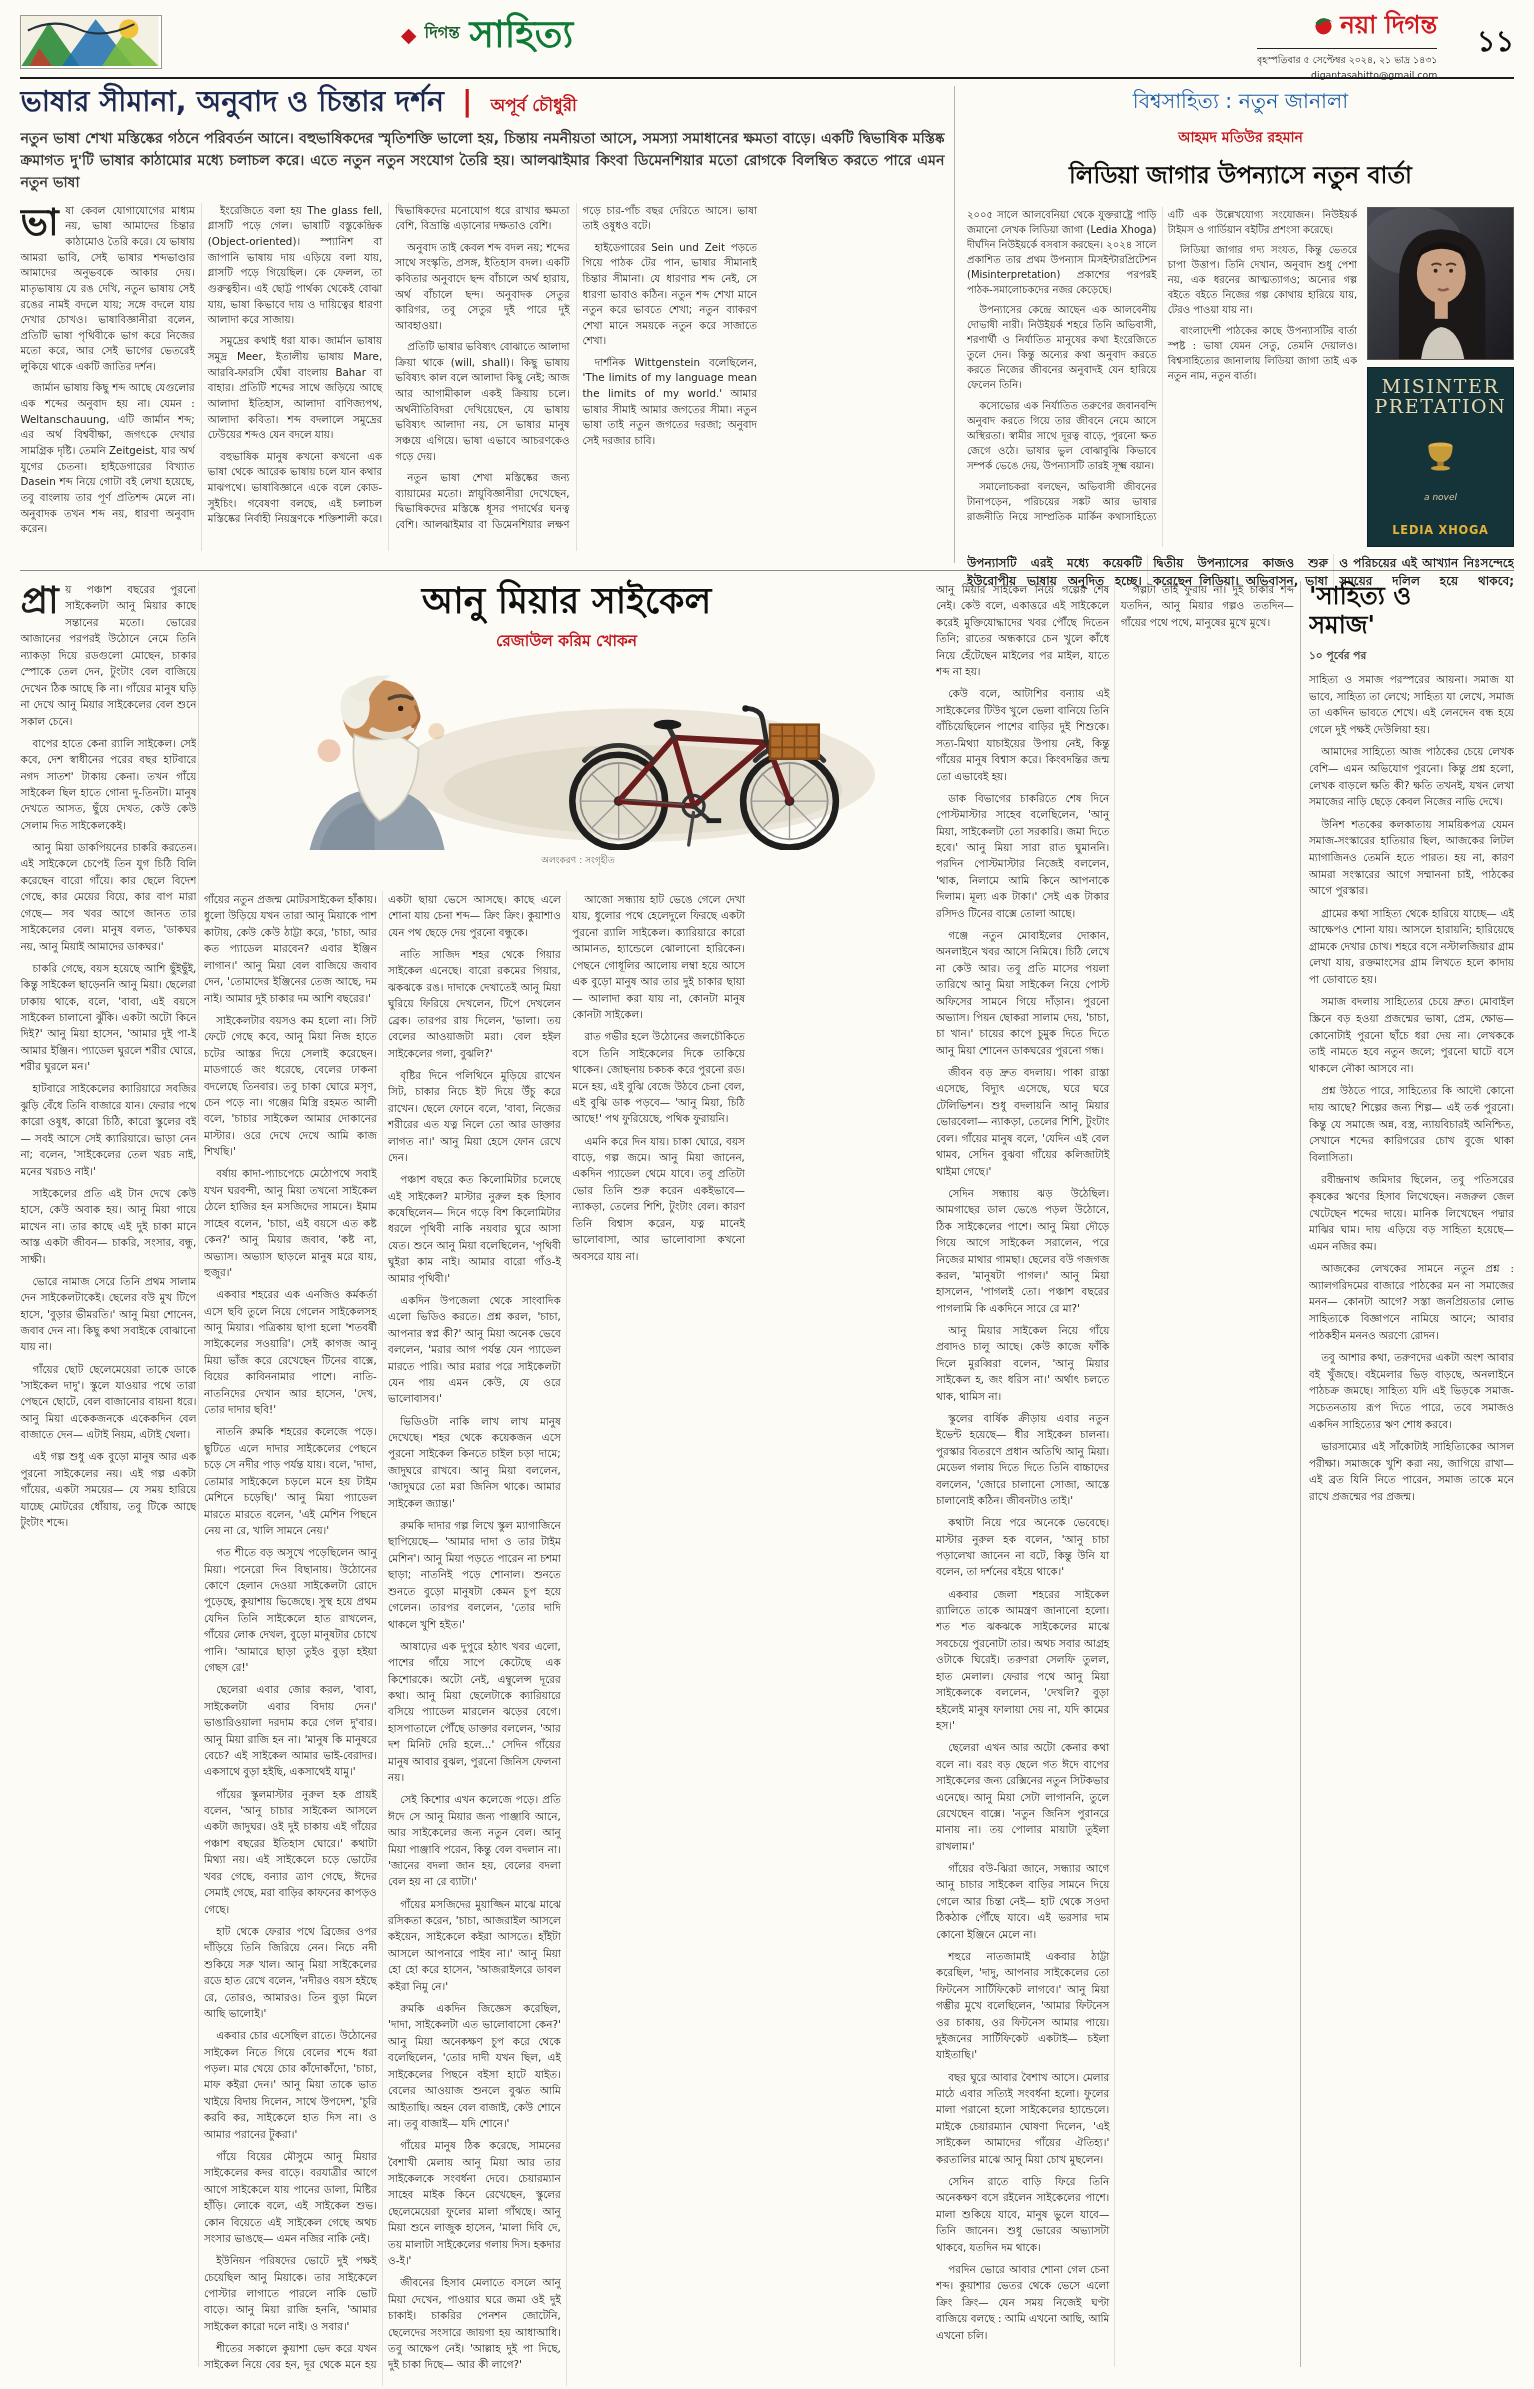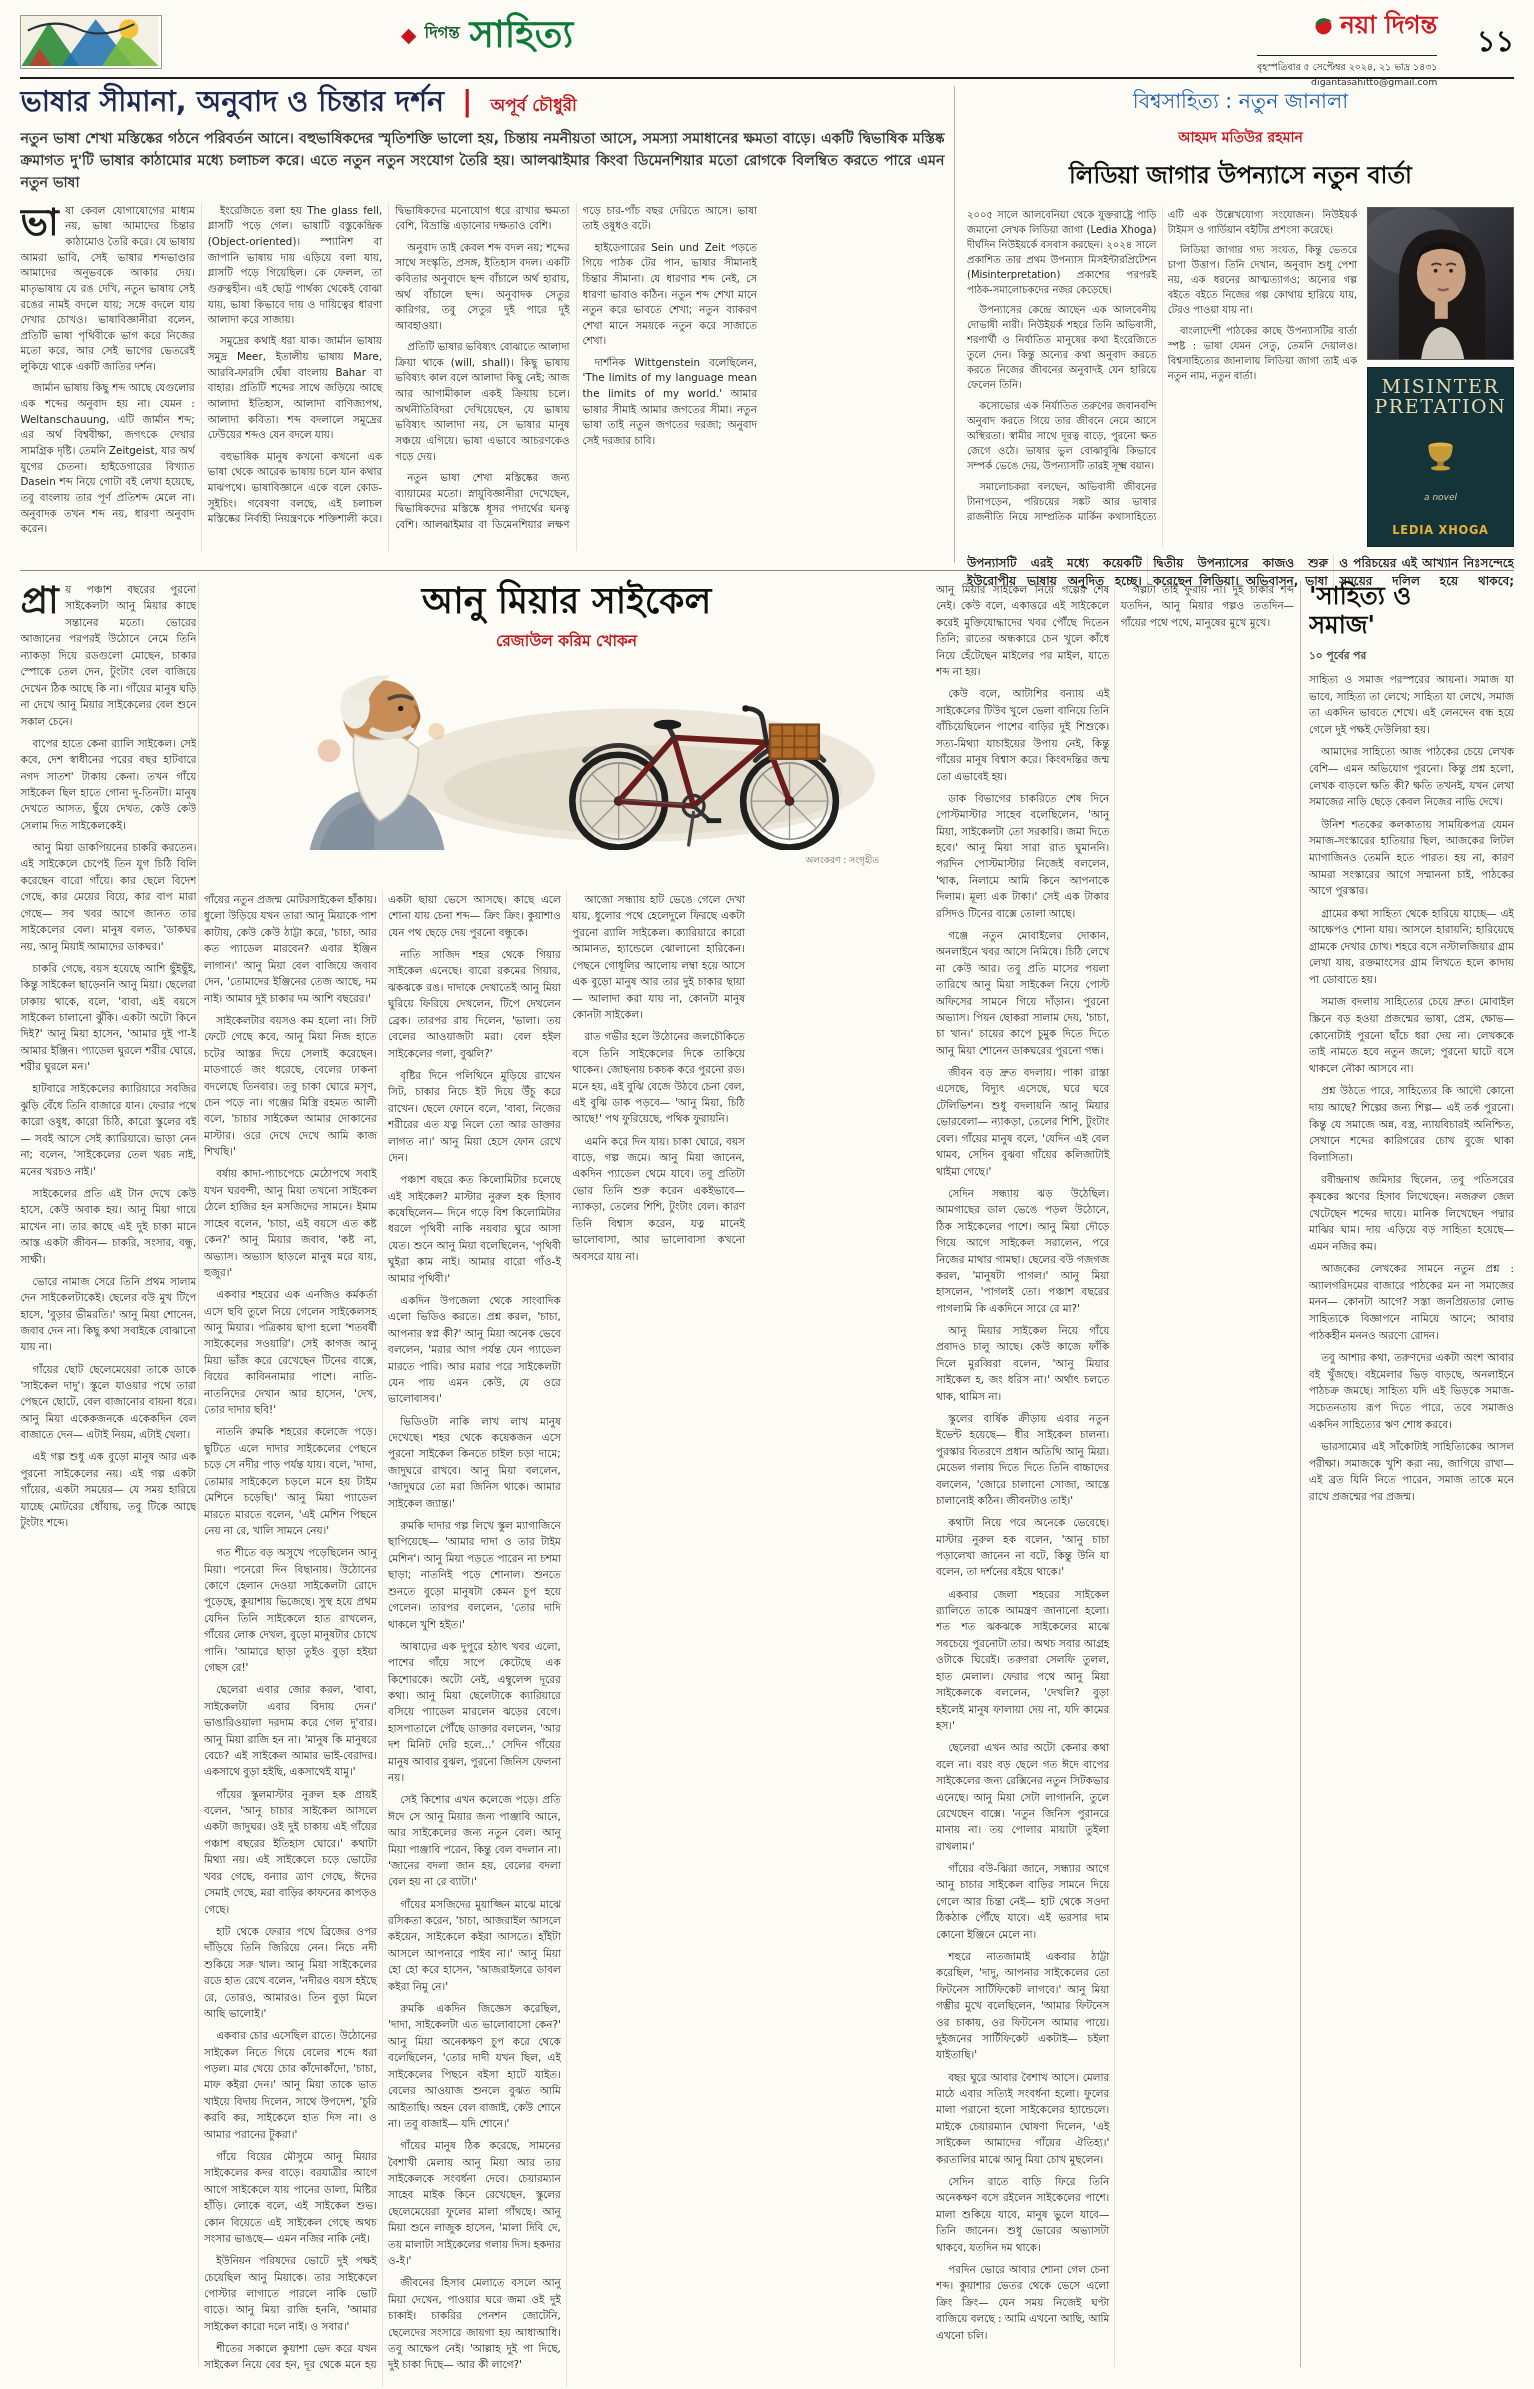--- a/index.html
+++ b/index.html
@@ -9,21 +9,21 @@
   
   .header{position:absolute;left:20.4px;top:11.4px;width:1494px;height:60px;}
   .art-box{position:absolute;left:0;top:3.3px;width:140px;height:52px;border:0.8px solid #9a978e;background:#fff;overflow:hidden;}
   .section-title{position:absolute;left:383px;top:4.9px;display:flex;align-items:flex-end;gap:9.8px;}
   .sec-mark{width:11.4px;height:11.4px;background:#c4161c;transform:rotate(45deg);margin-bottom:11.4px;}
   .sec-small{font-size:16.3px;font-weight:bold;color:#1a5c2c;padding-bottom:6.5px;}
   .sec-big{font-size:37px;font-weight:bold;color:#0e7a35;line-height:1;}
   .brand-block{position:absolute;right:77px;top:1.6px;text-align:right;}
   .brand-row{display:flex;align-items:center;justify-content:flex-end;gap:6.5px;}
   .brand{font-size:24.4px;font-weight:bold;color:#d31920;line-height:1;}
-  .dateline{font-size:9.4px;color:#222;margin-top:18px;border-top:1.6px solid #222;padding-top:3.3px;}
+  .dateline{font-size:9.4px;color:#222;margin-top:11px;border-top:1.6px solid #222;padding-top:3.3px;}
   .email{font-size:9.4px;color:#333;margin-top:1.6px;}
   .pagenum{position:absolute;right:0;top:6.5px;font-size:29px;font-weight:bold;color:#111;}
   .header-rule{position:absolute;left:20.4px;top:77px;width:1494px;border-top:2.4px solid #1d1d1d;}
 
   
   .lead-art{position:absolute;left:20.4px;top:86px;width:924px;}
   .lead-head{font-size:28.5px;font-weight:bold;color:#1d2950;line-height:1.15;}
   .lead-sep{color:#c4161c;font-weight:bold;margin:0 8.1px;}
   .lead-author{font-size:17px;color:#c4161c;font-weight:bold;}
   .standfirst{margin-top:8.1px;font-size:14.2px;line-height:1.55;color:#3a3a3a;font-weight:bold;text-align:justify;}
@@ -55,21 +55,21 @@
 
   .hrule2{position:absolute;left:20.4px;top:570px;width:1494px;border-top:0.8px solid #8f8c83;}
 
   
   .story-col1{position:absolute;left:20.4px;top:581px;width:176px;height:1786px;overflow:hidden;
               font-size:10.4px;line-height:1.58;text-align:justify;}
   .story-head{position:absolute;left:204px;top:581px;width:725px;text-align:center;}
   .st-title{font-size:36px;font-weight:bold;color:#0f0f0f;line-height:1.1;}
   .st-author{font-size:15.5px;font-weight:bold;color:#c4161c;margin-top:8.1px;}
   .illustration{position:absolute;left:277px;top:653px;width:602px;height:197px;}
-  .ill-caption{position:absolute;left:277px;top:853px;width:602px;text-align:right;font-size:9px;color:#6a675e;}
+  .ill-caption{position:absolute;left:277px;top:853px;width:602px;text-align:center;font-size:9px;color:#6a675e;}
   .story-main{position:absolute;left:204px;top:891px;width:725px;height:1495px;overflow:hidden;
               column-count:4;column-gap:11.4px;column-rule:0.8px solid #e3dfd4;column-fill:auto;
               font-size:10.4px;line-height:1.58;text-align:justify;}
   .story-right{position:absolute;left:936px;top:581px;width:358px;height:1786px;overflow:hidden;
                column-count:2;column-gap:11.4px;column-rule:0.8px solid #e3dfd4;column-fill:auto;
                font-size:10.4px;line-height:1.58;text-align:justify;}
 
   
   .essay{position:absolute;left:1309px;top:581px;width:205px;height:1786px;overflow:hidden;}
   .essay-title{font-size:24.4px;font-weight:bold;color:#0f0f0f;line-height:1.2;}

